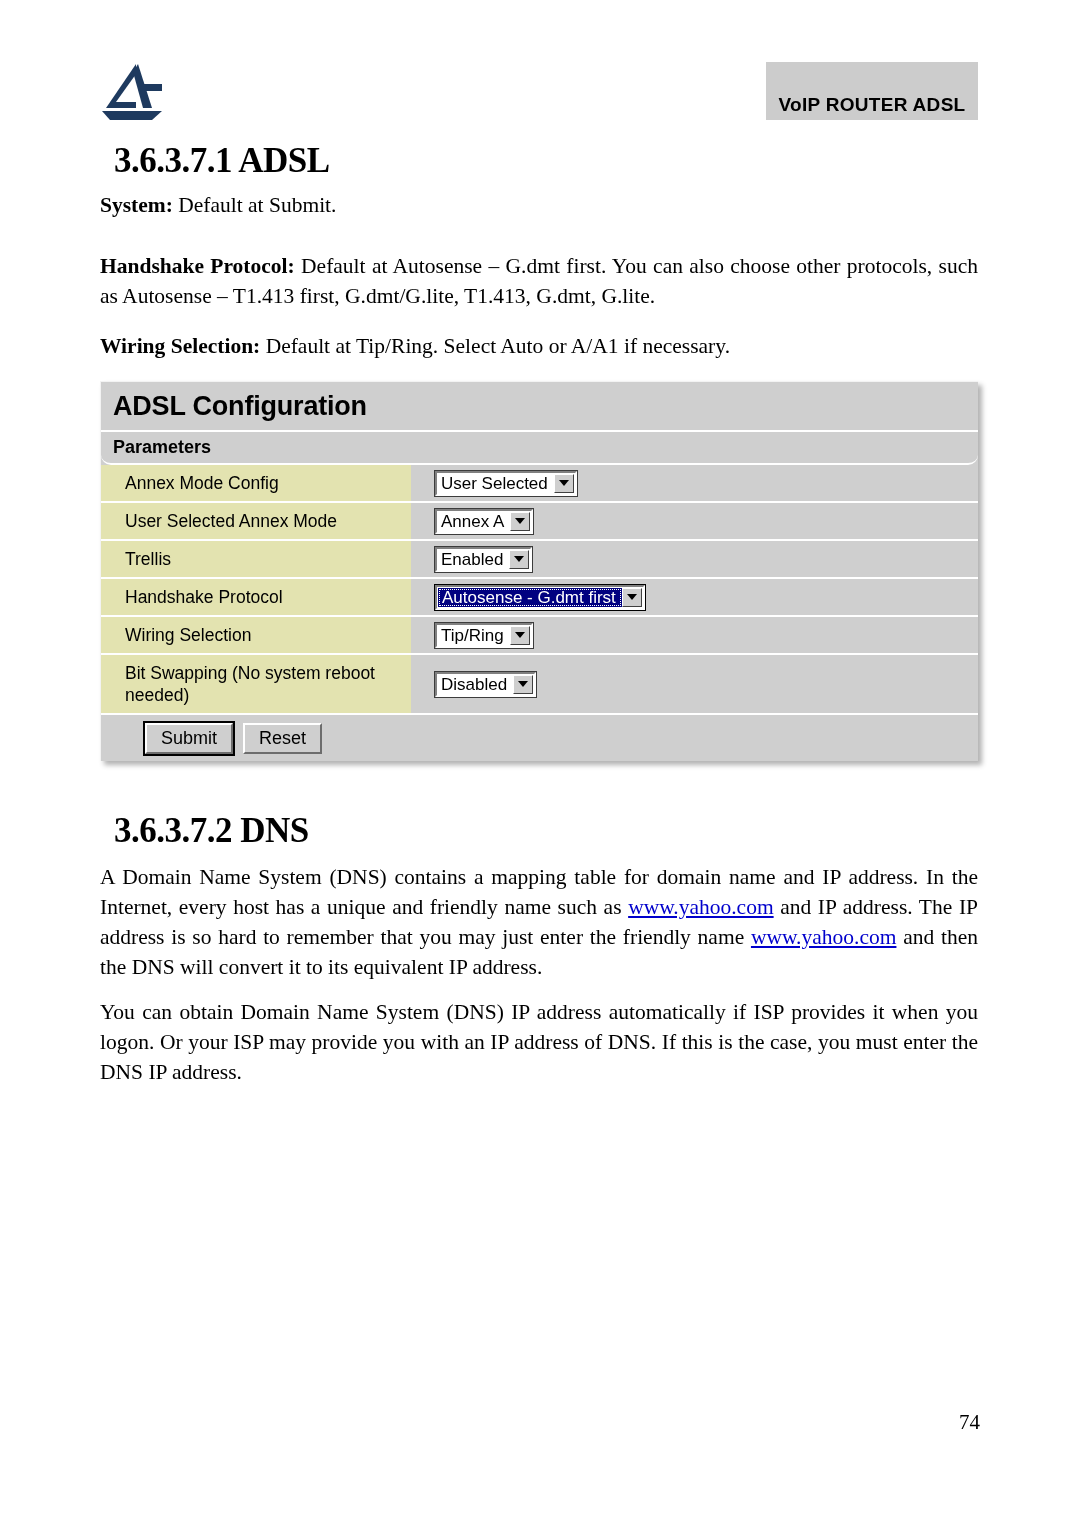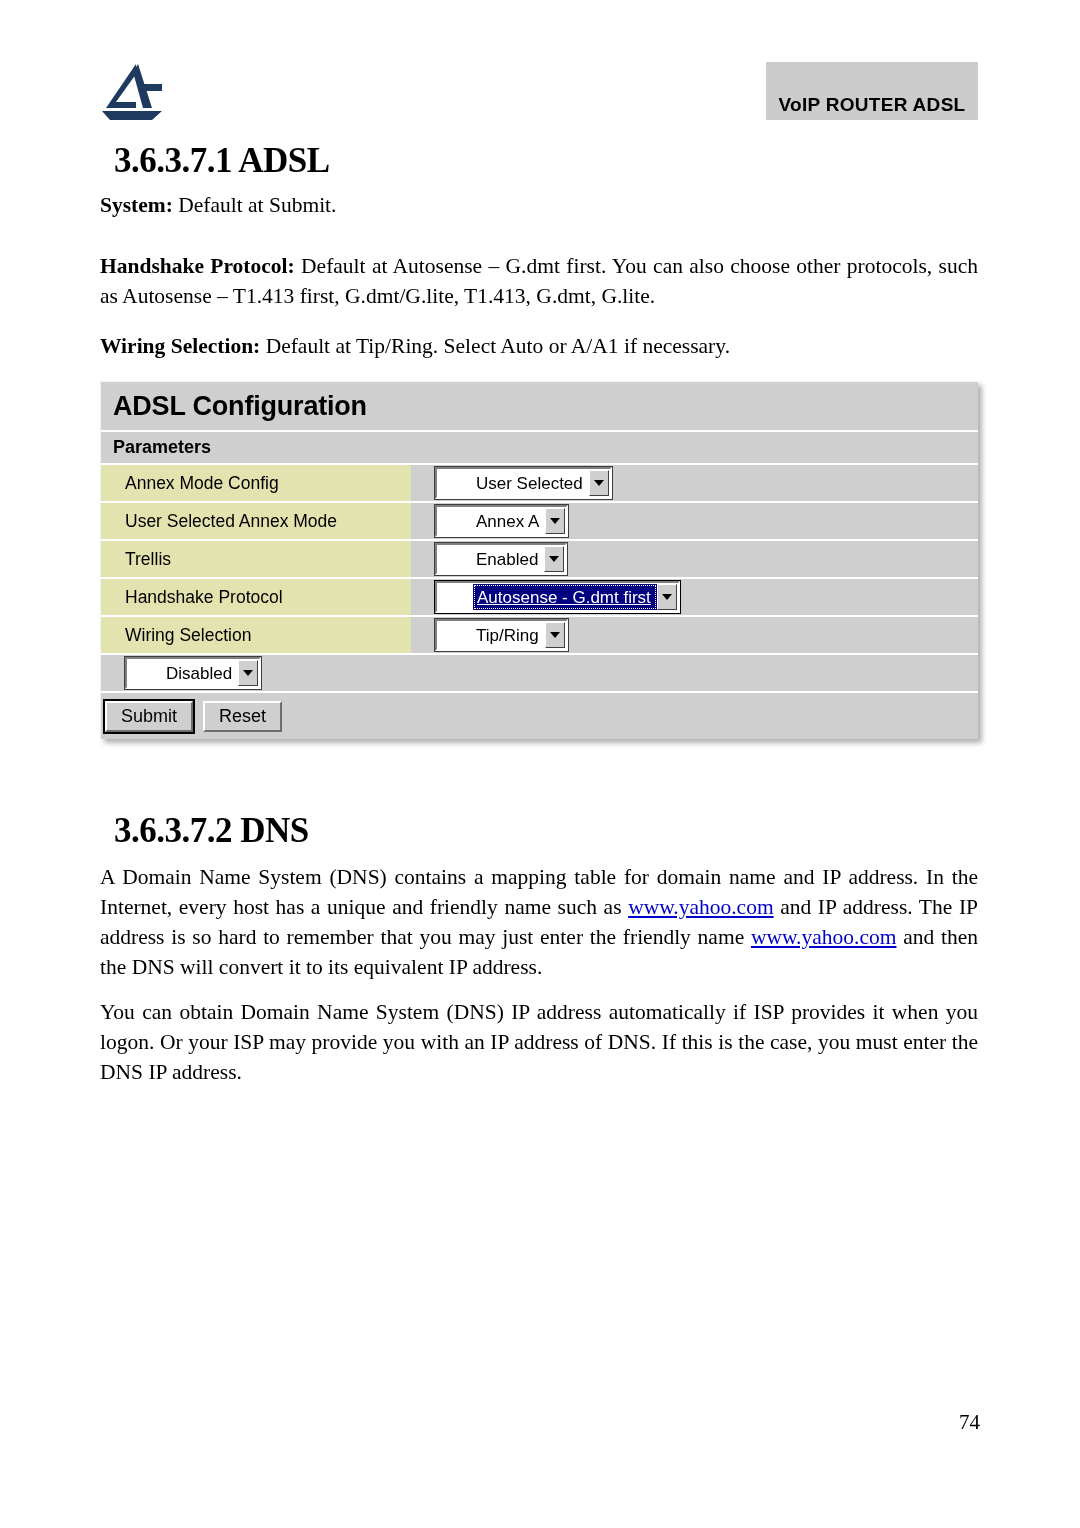--- a/index.html
+++ b/index.html
@@ -119,20 +119,21 @@
     line-height: 1;
   }
   .panel-subtitle-bar {
     height: 33px;
     background: #cfcfcf;
     display: flex;
     align-items: center;
     padding-left: 12px;
     border-bottom: 2px solid #ffffff;
     box-sizing: border-box;
+    border-radius: 10px;
   }
   .panel-subtitle {
     font-size: 18px;
     font-weight: bold;
     color: #000000;
   }
 
   .param-row {
     display: flex;
     align-items: stretch;
@@ -155,29 +156,28 @@
     display: flex;
     align-items: center;
     padding-left: 24px;
     box-sizing: border-box;
   }
 
   
   .win-select {
     display: inline-flex;
     align-items: stretch;
-    height: 32px;
+    height: 25px;
     background: #ffffff;
     border-top: 2px solid #808080;
     border-left: 2px solid #808080;
     border-right: 2px solid #ffffff;
     border-bottom: 2px solid #ffffff;
     box-sizing: border-box;
     outline: 1px solid #3c3c3c;
-    padding-left: 35px;
   }
   .win-select .sel-text {
     display: flex;
     align-items: center;
     padding: 0 6px 0 4px;
     font-size: 17px;
     color: #000000;
     white-space: nowrap;
     line-height: 1;
   }
@@ -202,21 +202,20 @@
     border-right: 5px solid transparent;
     border-top: 6px solid #000000;
   }
   
   .win-select.focused .sel-text {
     background: #000080;
     color: #ffffff;
     outline: 1px dotted #ffffff;
     outline-offset: -2px;
     margin: 1px 0 1px 1px;
-    text-decoration: underline;
   }
   .win-select.focused {
     outline: 1px solid #000000;
   }
 
   
   .button-row {
     display: flex;
     align-items: center;
     background: #cfcfcf;
@@ -234,20 +233,21 @@
     border-left: 2px solid #ffffff;
     border-right: 2px solid #6d6d6d;
     border-bottom: 2px solid #6d6d6d;
     margin-right: 10px;
     line-height: 1;
     cursor: default;
   }
   .win-button.default-btn {
     outline: 2px solid #000000;
     outline-offset: 0px;
+    margin-left: 40px;
   }
 
   
   .page-number {
     position: absolute;
     right: 100px;
     top: 1410px;
     font-family: "Liberation Serif", serif;
     font-size: 21px;
     color: #000000;
@@ -356,20 +356,21 @@
     <div class="param-label">Wiring Selection</div>
     <div class="param-value">
       <div class="win-select">
         <span class="sel-text">Tip/Ring</span>
         <span class="sel-arrow"></span>
       </div>
     </div>
   </div>
 
   <div class="param-row">
+    <div class="param-label">Bit Swapping (No system reboot needed)</div>
     <div class="param-value">
       <div class="win-select">
         <span class="sel-text">Disabled</span>
         <span class="sel-arrow"></span>
       </div>
     </div>
   </div>
 
   <div class="button-row">
     <button class="win-button default-btn" type="button">Submit</button>

